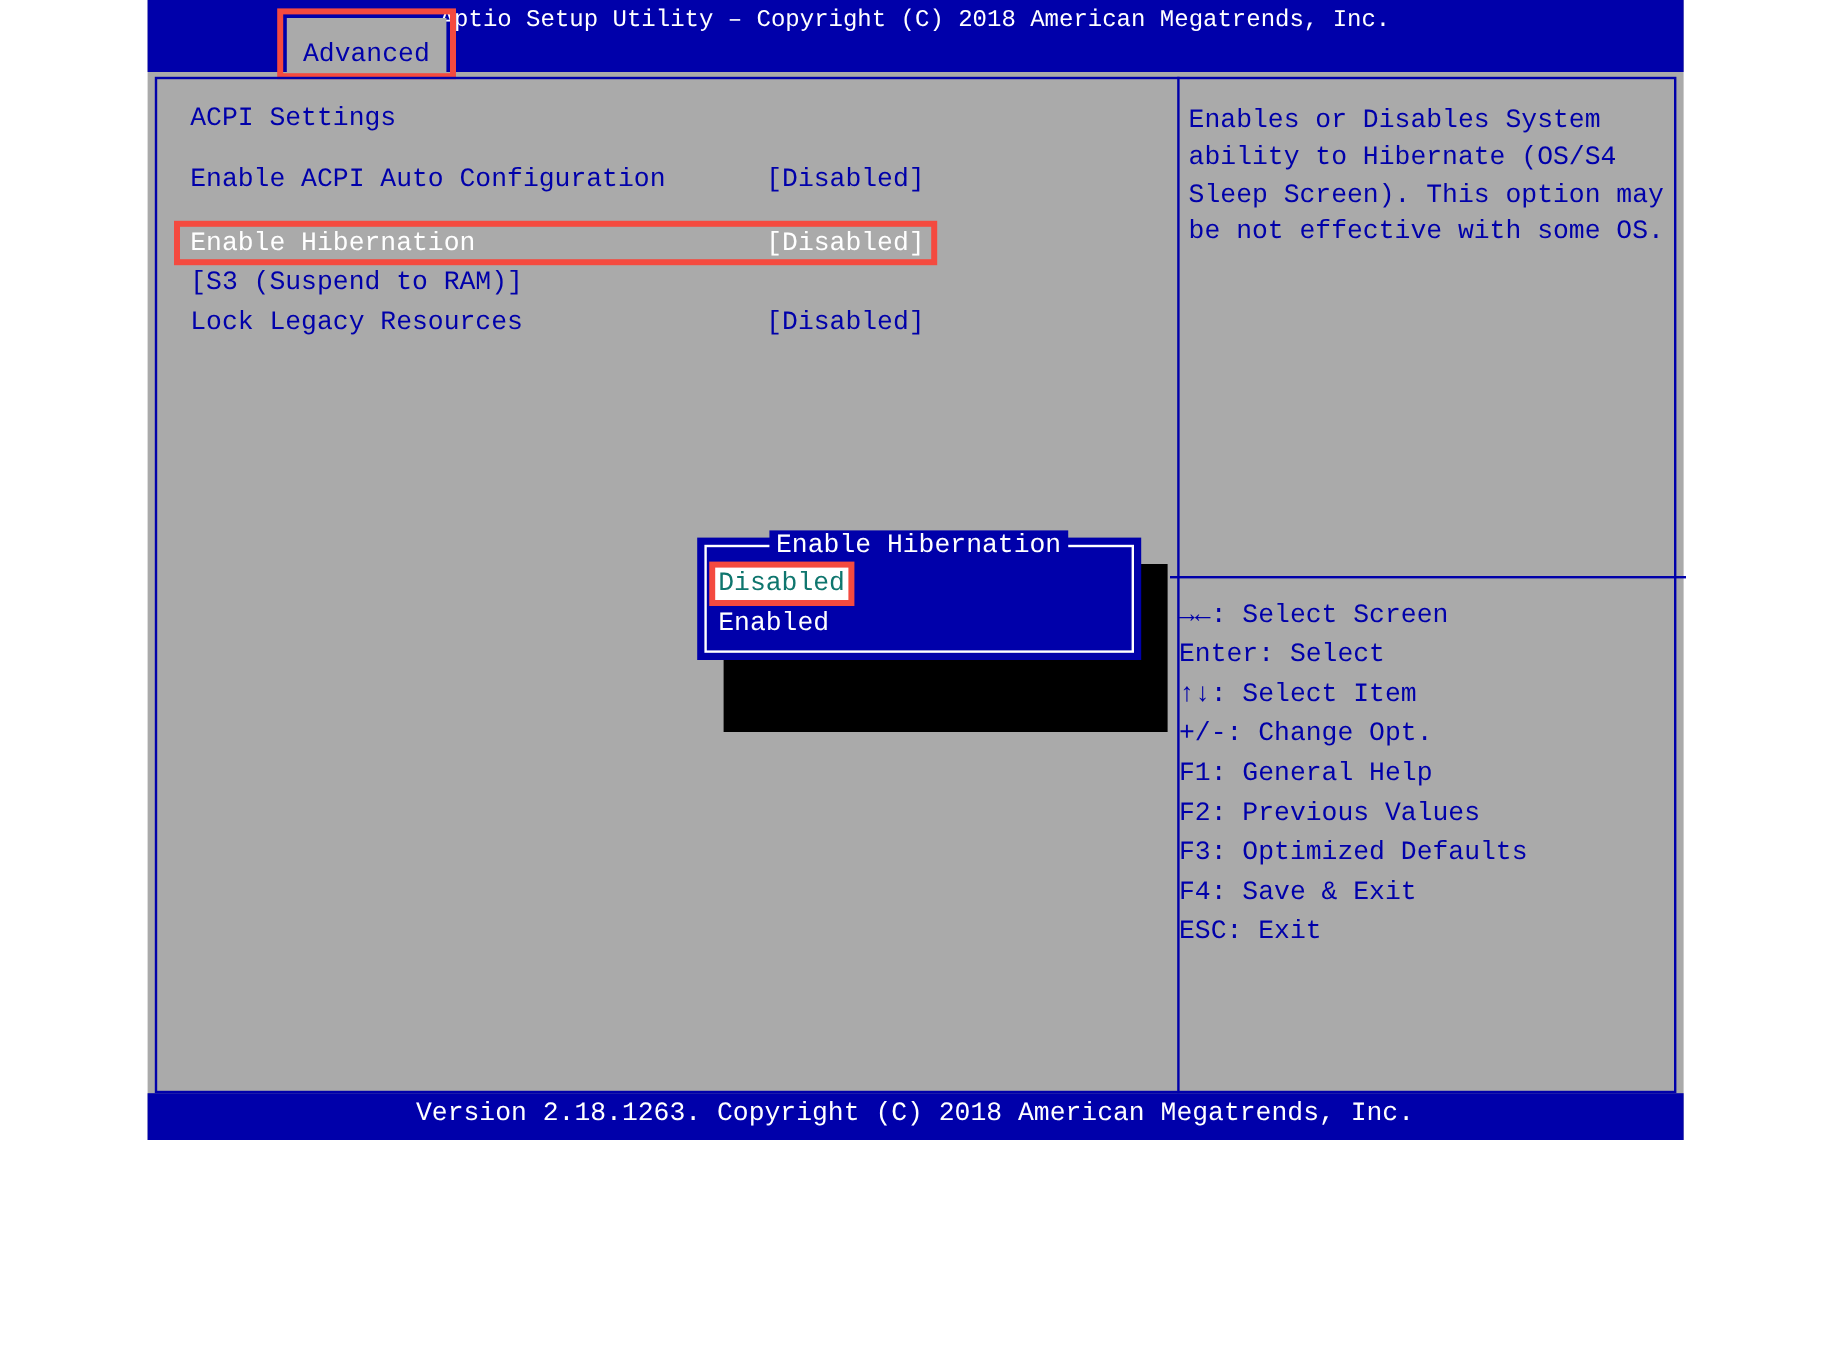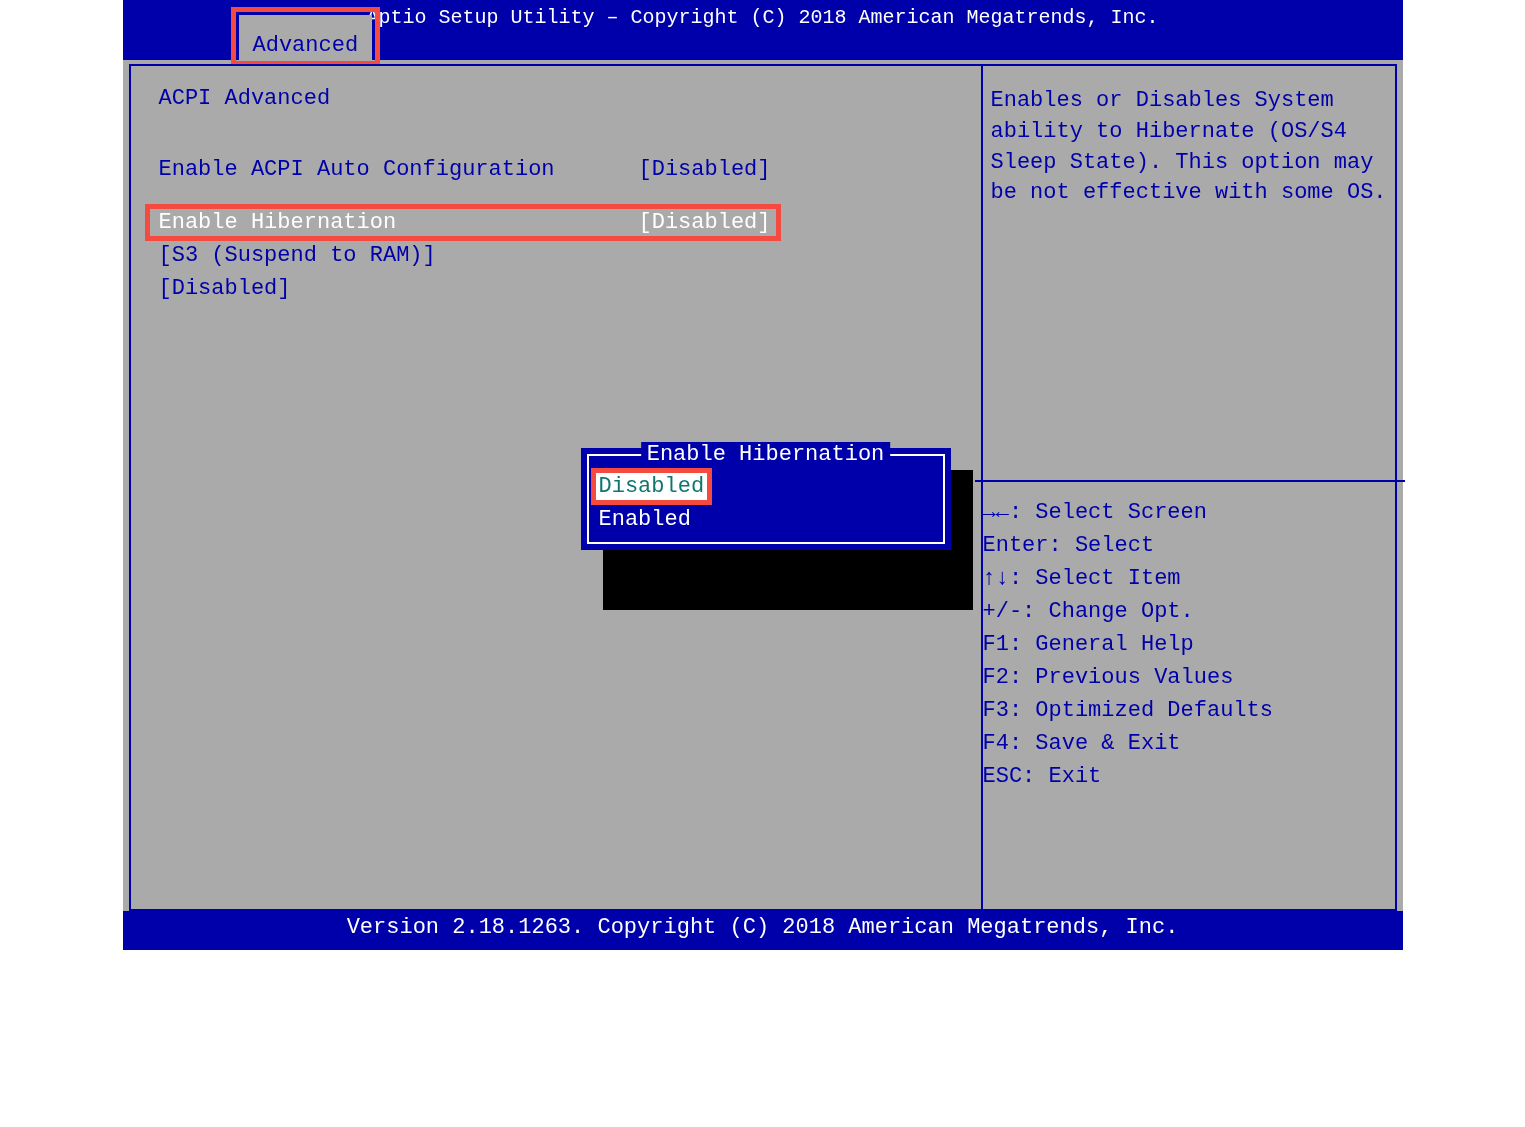--- a/index.html
+++ b/index.html
@@ -84,21 +84,21 @@
     bottom: 4px;
     padding: 22px 30px;
     box-sizing: border-box;
     color: #0000aa;
   }
   .section-title {
     color: #0000aa;
   }
   .setting {
     display: flex;
-    margin-top: 46px;
+    margin-top: 26px;
     position: relative;
   }
   .setting + .setting { margin-top: 8px; }
   .setting .label { width: 480px; }
   .setting .value { }
   .selected .label,
   .selected .value { color: #ffffff; }
   .red-box-row {
     position: absolute;
     border: 5px solid #f44a3f;
@@ -207,44 +207,45 @@
         <span class="red-box-tab"></span>
       </span>
     </div>
   </div>
 
   <div class="body">
     <div class="panel-border"></div>
     <div class="divider"></div>
 
     <div class="left-panel">
-      <div class="section-title">ACPI Advanced</div>
+      <div class="section-title">ACPI Settings</div>
 
       <div class="setting">
         <span class="label">Enable ACPI Auto Configuration</span>
         <span class="value">[Disabled]</span>
       </div>
 
       <div class="setting selected" style="margin-top:28px">
         <span class="label">Enable Hibernation</span>
         <span class="value">[Disabled]</span>
         <span class="red-box-row"></span>
       </div>
 
       <div class="setting">
         <span class="value">[S3 (Suspend to RAM)]</span>
       </div>
 
       <div class="setting">
+        <span class="label">Lock Legacy Resources</span>
         <span class="value">[Disabled]</span>
       </div>
     </div>
 
     <div class="right-panel">
-      <div class="help-text">Enables or Disables System ability to Hibernate (OS/S4 Sleep State). This option may be not effective with some OS.</div>
+      <div class="help-text">Enables or Disables System ability to Hibernate (OS/S4 Sleep Screen). This option may be not effective with some OS.</div>
       <div class="right-help-area">
         <div class="help-divider"></div>
         <div class="keyhelp">
           <div>→←: Select Screen</div>
           <div>Enter: Select</div>
           <div>↑↓: Select Item</div>
           <div>+/-: Change Opt.</div>
           <div>F1: General Help</div>
           <div>F2: Previous Values</div>
           <div>F3: Optimized Defaults</div>

